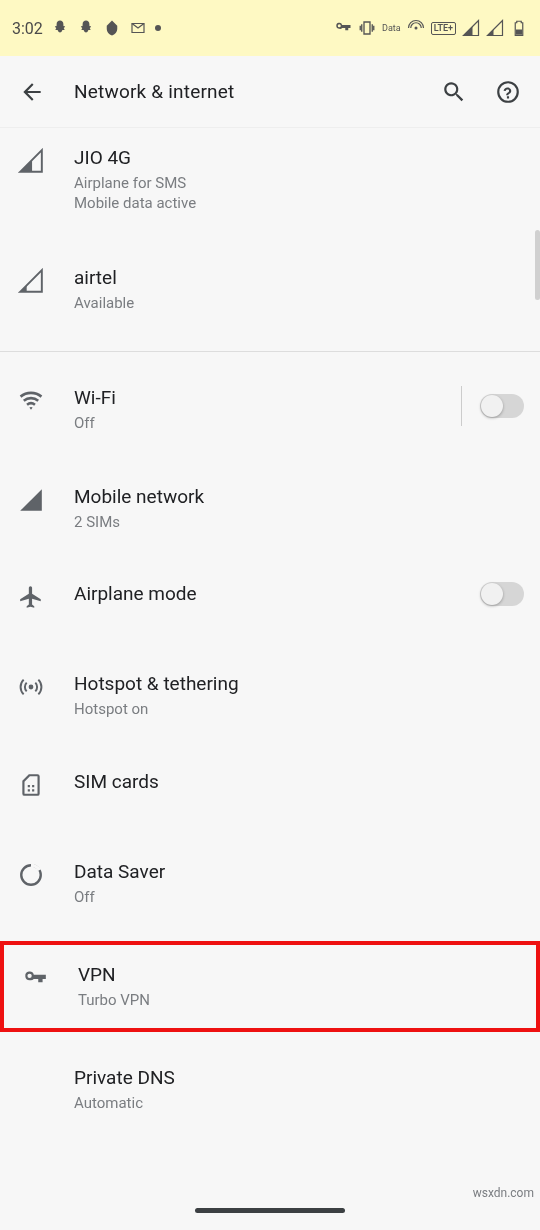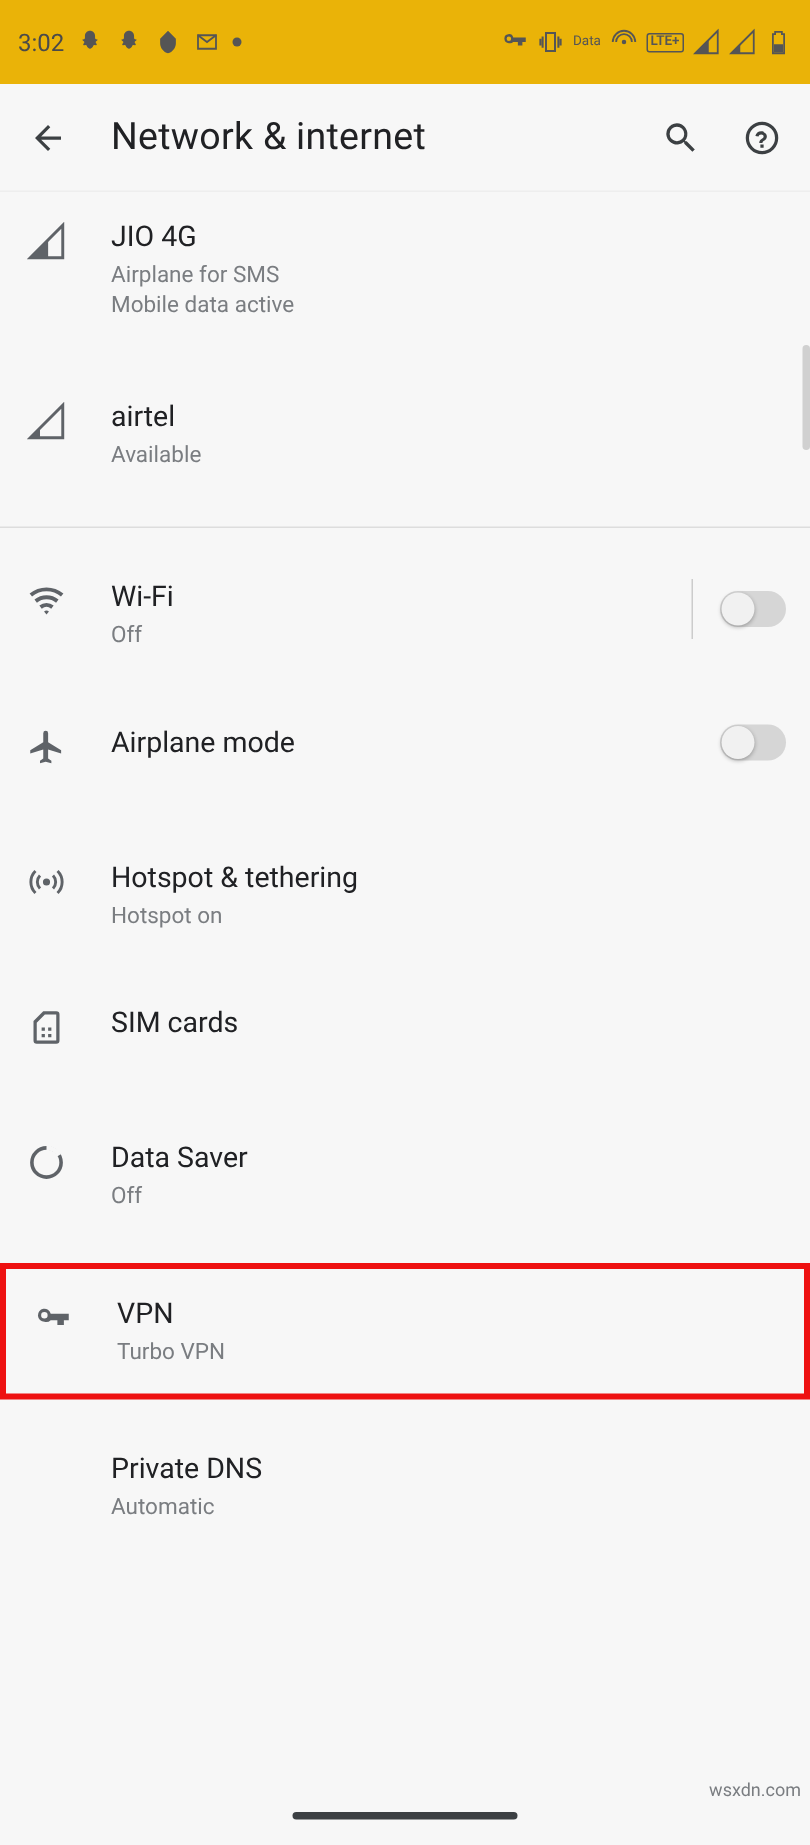--- a/index.html
+++ b/index.html
@@ -1,31 +1,31 @@
 <!DOCTYPE html>
 <html><head>
 <meta charset="utf-8">
 <style>
   * { box-sizing: border-box; margin: 0; padding: 0; }
   html, body { width: 540px; height: 1230px; font-family: Roboto, "Helvetica Neue", Arial, sans-serif; background: #f7f7f7; color: #202124; }
   .screen { width: 540px; height: 1230px; position: relative; background: #f7f7f7; overflow: hidden; }
 
   
-  .status-bar { height: 56px; background: #eab308; display: flex; align-items: center; padding: 0 12px; font-size: 16px; color: #4a4a4a; }
+  .status-bar { height: 56px; background: #fef9c3; display: flex; align-items: center; padding: 0 12px; font-size: 16px; color: #4a4a4a; }
   .status-left { display: flex; align-items: center; gap: 8px; }
   .status-right { margin-left: auto; display: flex; align-items: center; gap: 6px; }
   .status-ico { display: inline-flex; align-items: center; justify-content: center; width: 18px; height: 18px; }
   .status-ico svg { width: 100%; height: 100%; fill: #555; }
   .status-dot { width: 6px; height: 6px; border-radius: 50%; background: #555; }
   .lte-badge { font-size: 9px; line-height: 1; font-weight: 600; border: 1px solid #555; padding: 1px 2px; border-radius: 2px; color: #555; }
   .vlte-badge { font-size: 9px; line-height: 1; color: #555; }
 
   
   .app-bar { height: 72px; display: flex; align-items: center; padding: 0 14px; background: #f7f7f7; border-bottom: 1px solid #eee; }
-  .app-bar .title { font-size: 25px; font-weight: 400; color: #202124; margin-left: 24px; letter-spacing: 0.2px; }
+  .app-bar .title { font-size: 19px; font-weight: 400; color: #202124; margin-left: 24px; letter-spacing: 0.2px; }
   .icon-btn { width: 36px; height: 36px; display: flex; align-items: center; justify-content: center; color: #3c4043; }
   .icon-btn svg { width: 26px; height: 26px; fill: currentColor; }
   .app-bar-right { margin-left: auto; display: flex; align-items: center; gap: 18px; }
 
   
   .list { display: flex; flex-direction: column; gap: 16px; }
   .section-divider { height: 1px; background: #ddd; margin-top: 4px; }
   .row { display: flex; align-items: flex-start; padding: 18px 16px 18px 18px; min-height: 72px; position: relative; }
   .row .leading { width: 56px; display: flex; justify-content: flex-start; align-items: center; color: #5f6368; padding-top: 2px; }
   .row .leading svg { width: 26px; height: 26px; fill: currentColor; }
@@ -189,20 +189,31 @@
       <div class="secondary">Off</div>
     </div>
     <div class="trailing">
       <div class="wifi-divider"></div>
       <div class="toggle">
             <div class="knob"></div>
           </div>
     </div>
   </div>
 
+  <div class="row">
+    <div class="leading">
+      <svg viewBox="0 0 24 24">
+            <path d="M2 22L22 2v20z"></path>
+          </svg>
+    </div>
+    <div class="text">
+      <div class="primary">Mobile network</div>
+      <div class="secondary">2 SIMs</div>
+    </div>
+  </div>
 
   <div class="row tight">
     <div class="leading">
       <svg viewBox="0 0 24 24">
             <path d="M21 16v-2l-8-5V3.5a1.5 1.5 0 0 0-3 0V9l-8 5v2l8-2.5V19l-2 1.5V22l3.5-1 3.5 1v-1.5L13 19v-5.5l8 2.5z"></path>
           </svg>
     </div>
     <div class="text">
       <div class="primary">Airplane mode</div>
     </div>

